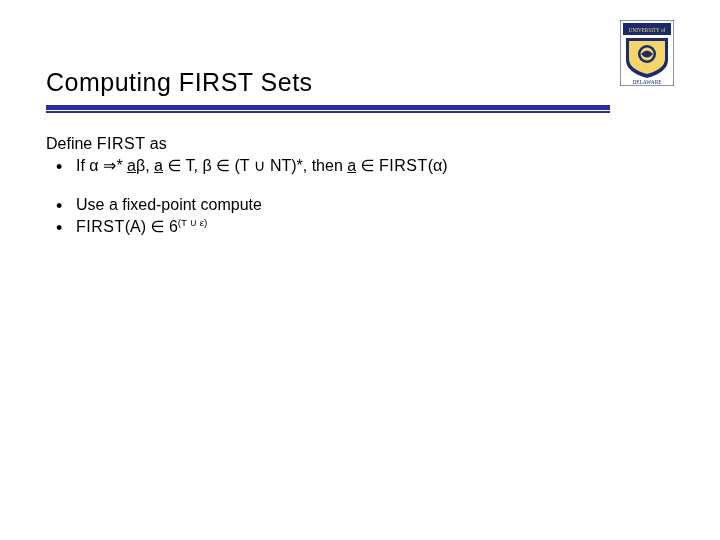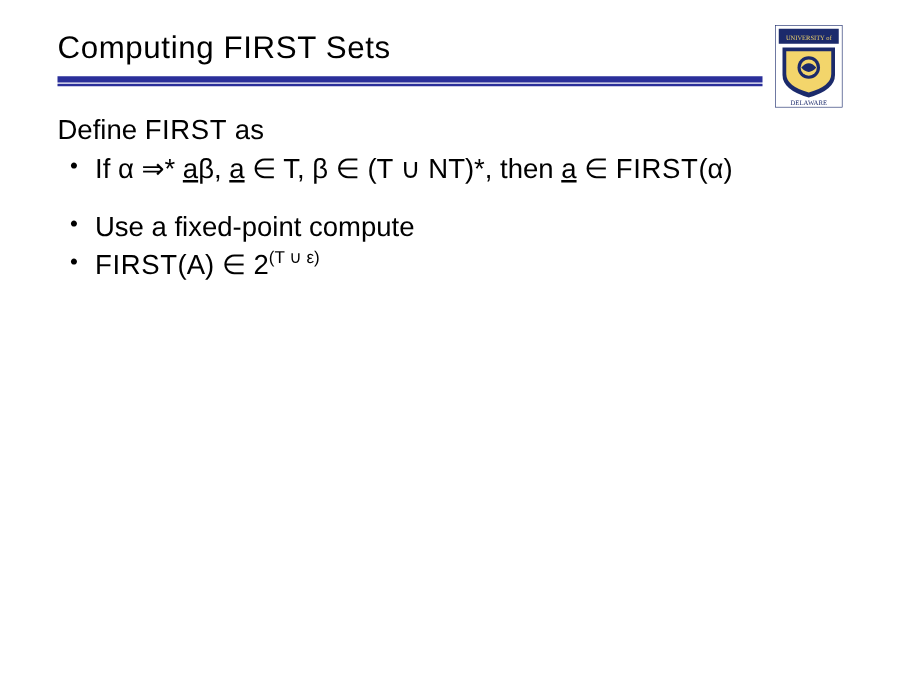--- a/index.html
+++ b/index.html
@@ -13,21 +13,21 @@
     overflow: hidden;
   }
   .slide {
     padding: 24px 46px 0 46px;
   }
   .title-row {
     display: flex;
     align-items: flex-start;
     justify-content: space-between;
   }
-  .title-block { flex: 1; }
+  .title-block { flex: 1; margin-top: 44px; }
   .title {
     font-size: 25px;
     font-weight: normal;
     letter-spacing: 0.5px;
     margin-bottom: 8px;
   }
   .tt { font-family: inherit; letter-spacing: 0.5px; }
   .rule {
     position: relative;
     height: 10px;
@@ -41,21 +41,21 @@
     position: absolute; left: 0; right: 0; top: 6px;
     height: 1.5px; background: #2a2f9a;
   }
   .logo {
     width: 54px;
     margin-left: 10px;
     margin-top: -4px;
   }
   .logo svg { display: block; }
   .content {
-    font-size: 22px;
+    font-size: 16px;
     line-height: 1.4;
   }
   .para { margin-bottom: 16px; }
   .bullets {
     list-style: none;
     padding-left: 6px;
   }
   .bullets li {
     padding-left: 24px;
     position: relative;
@@ -117,19 +117,19 @@
           <span>If α ⇒* </span><span class="u">a</span><span>β, </span><span class="u">a</span><span> ∈ T, β ∈ (T ∪ NT)*, then </span><span class="u">a</span><span> ∈ </span><span class="tt">FIRST</span><span>(α)</span>
         </li>
       </ul>
     </div>
 
 
     <div class="para">
       <ul class="bullets">
         <li><span>Use a fixed-point compute</span></li>
         <li>
-          <span class="tt">FIRST</span><span>(A) ∈ 2</span><span class="sup">(T ∪ ε)</span>
+          <span class="tt">FIRST</span><span>(A) ∈ 6</span><span class="sup">(T ∪ ε)</span>
         </li>
       </ul>
     </div>
 
   </div>
 </div>
 
 </body></html>

